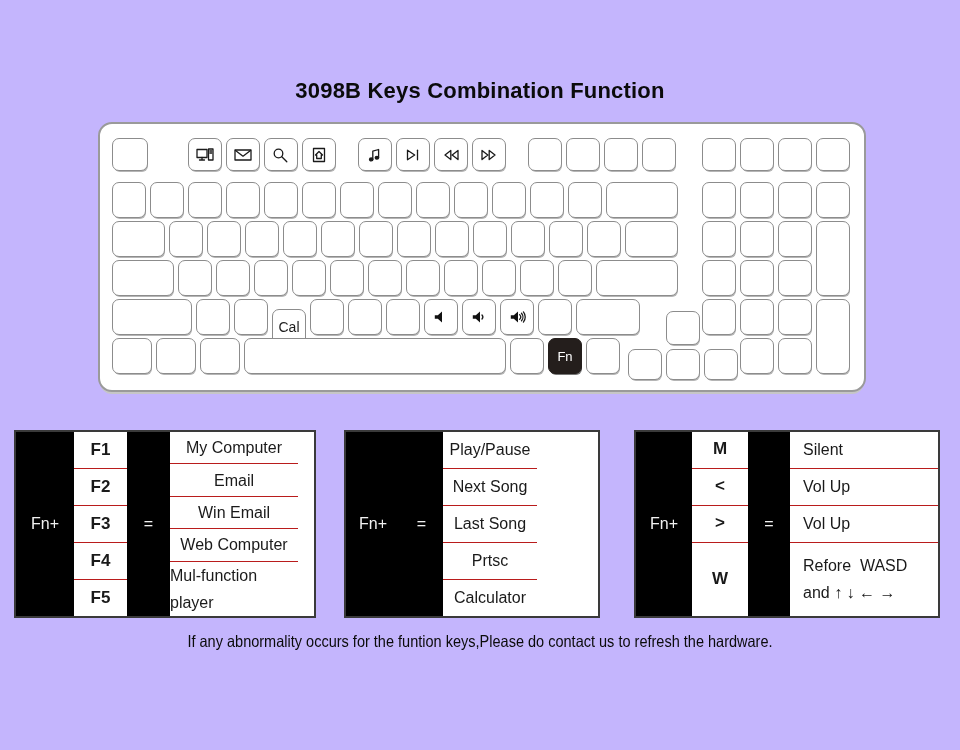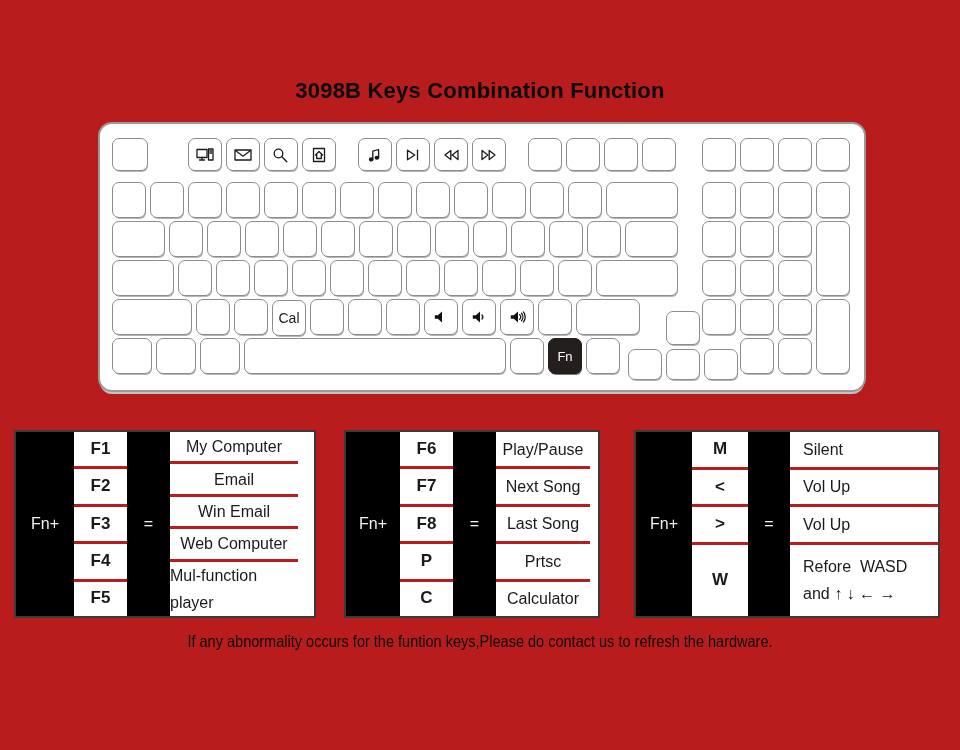--- a/index.html
+++ b/index.html
@@ -1,16 +1,16 @@
 <!DOCTYPE html>
 <html><head>
 <meta charset="utf-8">
 <style>
   html,body{margin:0;padding:0;background:#ffffff;}
-  #page{position:relative;width:960px;height:750px;background:#b91c1c;overflow:hidden;
+  #page{position:relative;width:960px;height:750px;background:#c4b5fd;overflow:hidden;
         font-family:"Liberation Sans",sans-serif;}
   .title{position:absolute;top:78px;left:0;width:100%;text-align:center;
          font-size:22px;font-weight:bold;color:#0b0b0b;letter-spacing:.2px;}
   
   .keyboard{position:absolute;left:98px;top:122px;width:764px;height:266px;
             border:2px solid #9a9a9a;border-radius:14px;background:#fff;
             box-shadow:0 4px 0 -2px #c6c6c6;}
   .key{position:absolute;background:#fff;border:1.5px solid #8c8c8c;border-radius:7px;
        box-sizing:border-box;display:flex;align-items:center;justify-content:center;
        font-size:14px;color:#1d1d1d;box-shadow:1px 2px 0 -1px #b5b5b5;}
@@ -23,21 +23,21 @@
   #t1{left:14px;width:302px;}
   #t2{left:344px;width:256px;}
   #t3{left:634px;width:306px;}
   .colmod,.coleq{background:#000;color:#f0f0f0;display:flex;align-items:center;
           justify-content:center;font-size:16px;flex:0 0 auto;}
   #t1 .colmod{width:58px}   #t1 .colkey{width:53px}  #t1 .coleq{width:43px}  #t1 .colval{width:128px}
   #t2 .colmod{width:54px}   #t2 .colkey{width:53px}  #t2 .coleq{width:43px}  #t2 .colval{width:94px}
   #t3 .colmod{width:56px}   #t3 .colkey{width:56px}  #t3 .coleq{width:42px}  #t3 .colval{width:148px}
   .colkey,.colval{display:flex;flex-direction:column;flex:0 0 auto;}
   .ccell{flex:1;display:flex;align-items:center;justify-content:center;
-         border-bottom:3px solid #b91c1c;font-size:16px;color:#1a1a1a;
+         border-bottom:1px solid #b91c1c;font-size:16px;color:#1a1a1a;
          white-space:pre-wrap;line-height:1.7;}
   .colkey .ccell{font-weight:bold;font-size:17px;}
   .colkey .ccell:last-child,.colval .ccell:last-child{border-bottom:none;}
   .ctable.align-left .colval .ccell{justify-content:flex-start;padding-left:13px;}
   .ccell.tall{flex:2.05;}
   .footer{position:absolute;top:632px;left:0;width:100%;text-align:center;
           font-size:16.5px;color:#0b0b0b;transform:scaleX(.88);}
 </style>
 </head>
 <body>
@@ -167,21 +167,21 @@
       <div class="key" style="left: 382px; top: 136px; width: 34px; height: 36px;"></div>
       <div class="key" style="left: 420px; top: 136px; width: 34px; height: 36px;"></div>
       <div class="key" style="left: 458px; top: 136px; width: 34px; height: 36px;"></div>
       <div class="key" style="left: 496px; top: 136px; width: 82px; height: 36px;"></div>
       <div class="key" style="left: 602px; top: 136px; width: 34px; height: 36px;"></div>
       <div class="key" style="left: 640px; top: 136px; width: 34px; height: 36px;"></div>
       <div class="key" style="left: 678px; top: 136px; width: 34px; height: 36px;"></div>
       <div class="key" style="left: 12px; top: 175px; width: 80px; height: 36px;"></div>
       <div class="key" style="left: 96px; top: 175px; width: 34px; height: 36px;"></div>
       <div class="key" style="left: 134px; top: 175px; width: 34px; height: 36px;"></div>
-      <div class="key" style="left: 172px; top: 176px; width: 34px; height: 36px;">Cal</div>
+      <div class="key" style="left: 172px; top: 185px; width: 34px; height: 36px;">Cal</div>
       <div class="key" style="left: 210px; top: 175px; width: 34px; height: 36px;"></div>
       <div class="key" style="left: 248px; top: 175px; width: 34px; height: 36px;"></div>
       <div class="key" style="left: 286px; top: 175px; width: 34px; height: 36px;"></div>
       <div class="key" style="left: 324px; top: 175px; width: 34px; height: 36px;">
         <span class="kicon">
           <svg viewBox="0 0 20 16" width="20" height="16" fill="none" stroke="#1a1a1a" stroke-width="1.3" stroke-linejoin="round" stroke-linecap="round">
             <path d="M11 2.5L6.8 6.2H3.8v3.6h3L11 13.5z" fill="#111" stroke="none"></path>
           </svg>
         </span>
       </div>
@@ -234,27 +234,20 @@
       <div class="colval">
         <div class="ccell">My Computer</div>
         <div class="ccell">Email</div>
         <div class="ccell">Win Email</div>
         <div class="ccell">Web Computer</div>
         <div class="ccell">Mul-function player</div>
       </div>
     </div>
   <div class="ctable align-center" id="t2">
       <div class="colmod">Fn+</div>
-      <div class="colkey">
-        <div class="ccell">F6</div>
-        <div class="ccell">F7</div>
-        <div class="ccell">F8</div>
-        <div class="ccell">P</div>
-        <div class="ccell">C</div>
-      </div>
       <div class="coleq">=</div>
       <div class="colval">
         <div class="ccell">Play/Pause</div>
         <div class="ccell">Next Song</div>
         <div class="ccell">Last Song</div>
         <div class="ccell">Prtsc</div>
         <div class="ccell">Calculator</div>
       </div>
     </div>
   <div class="ctable align-left" id="t3">

